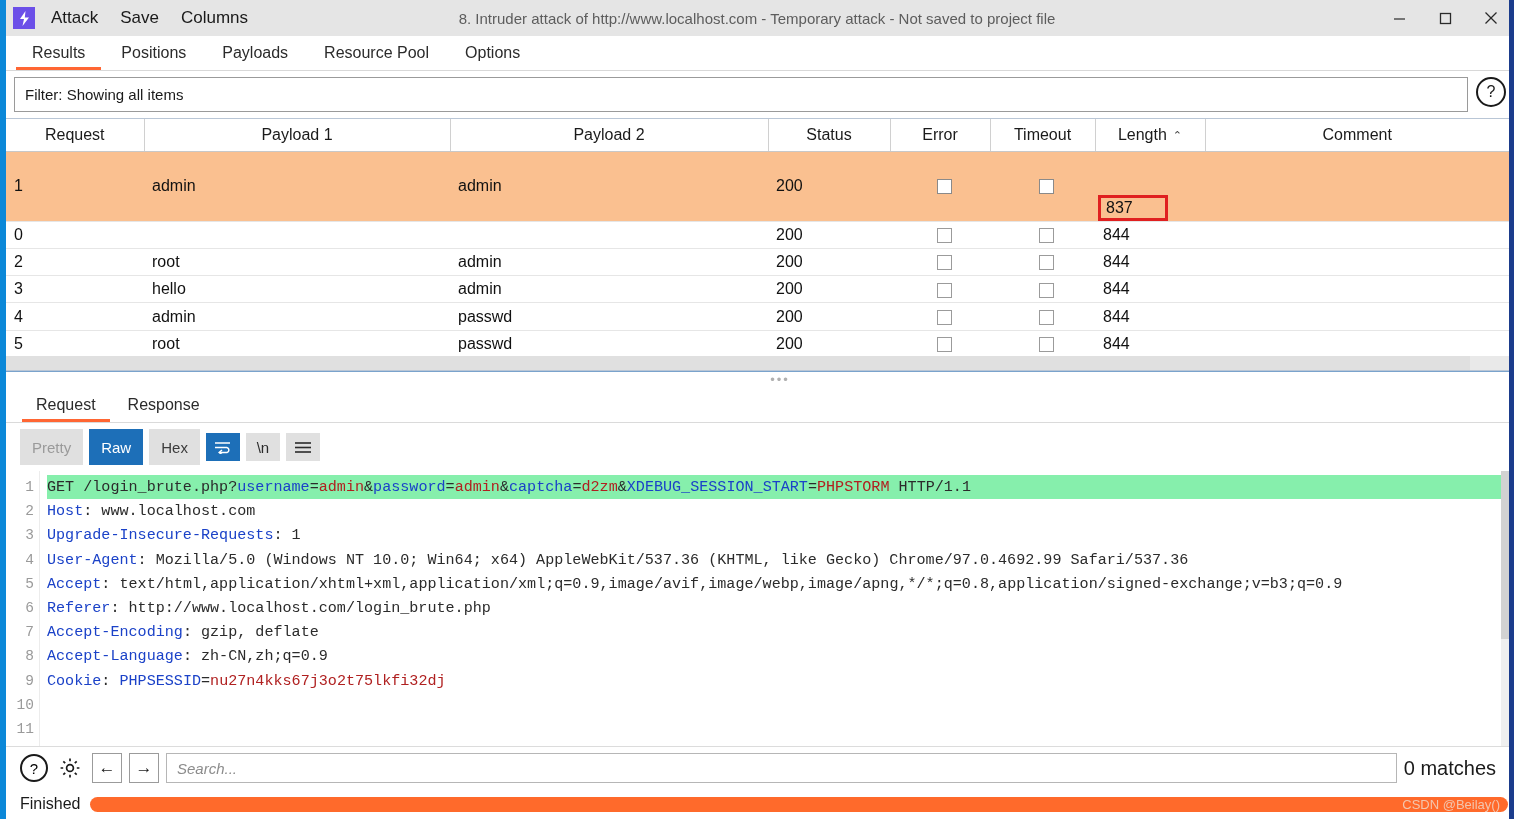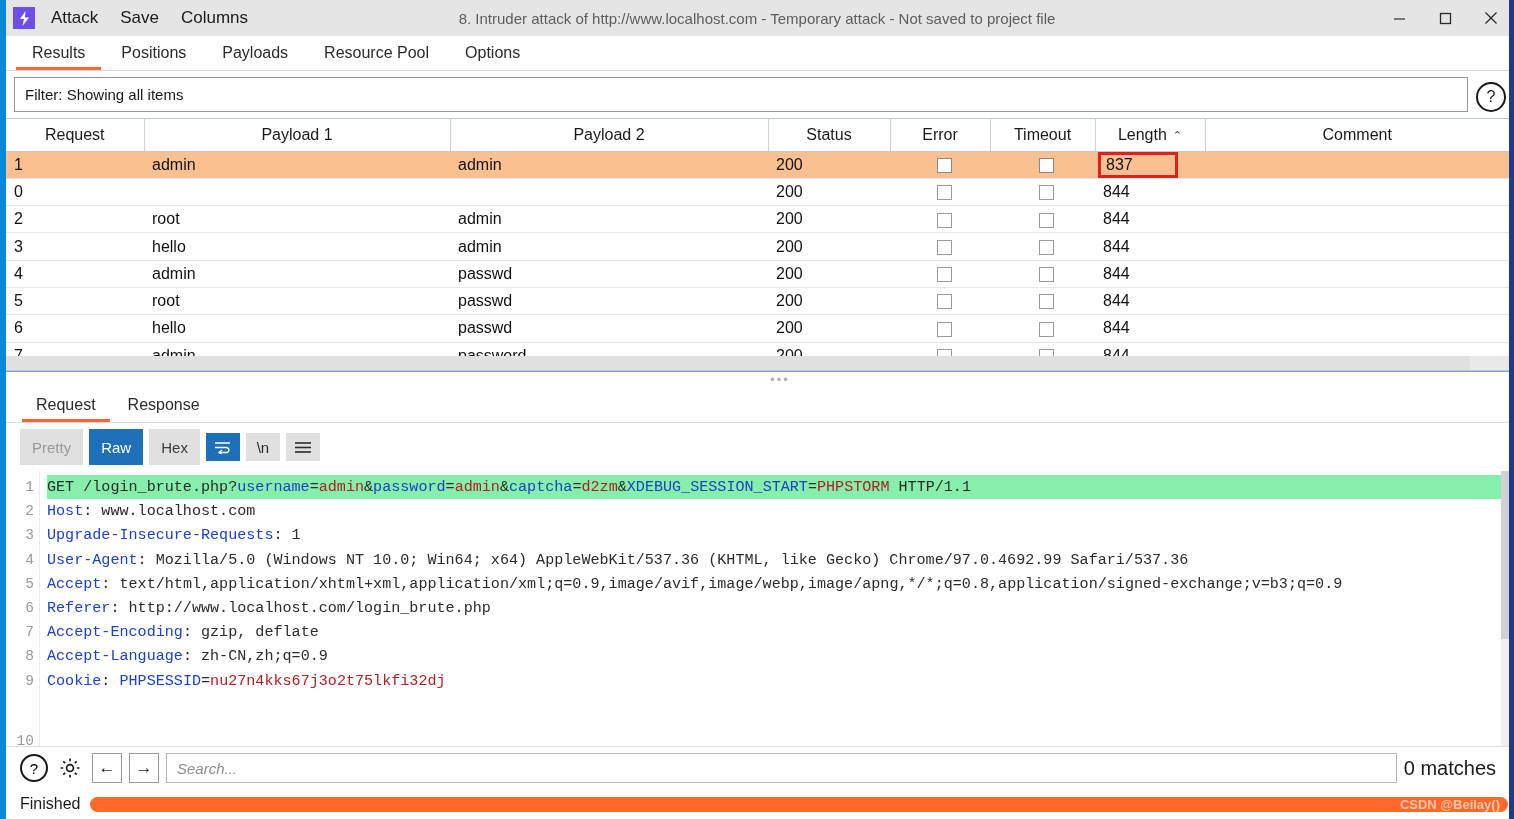--- a/index.html
+++ b/index.html
@@ -100,21 +100,21 @@
     content: "";
     position: absolute;
     left: 2px; right: 2px; bottom: 0;
     height: 3px;
     background: #ff6633;
   }
 
   
   .filterrow {
     display: flex;
-    align-items: flex-end;
+    align-items: flex-start;
     padding: 6px 8px 6px 14px;
     gap: 8px;
     flex: 0 0 auto;
   }
   .filterbar {
     flex: 1;
     height: 35px;
     border: 1px solid #9a9a9a;
     background: #fff;
     display: flex; align-items: center;
@@ -177,23 +177,24 @@
     width: 15px; height: 15px;
     border: 1px solid #9b9b9b;
     background: #fff;
     vertical-align: middle;
   }
   tr.row-selected .chk { border-color: #8a8a8a; background:#fff; }
   .sort-caret { font-size: 11px; color: #444; margin-left: 6px; vertical-align: middle; }
   .len-highlight {
     display: inline-block;
     border: 3px solid #e02020;
-    padding: 1px 42px 1px 5px;
+    padding: 1px 32px 1px 5px;
     margin-left: -5px;
     line-height: 18px;
+    margin-top: 43px;
   }
   .hscroll {
     position: absolute;
     left: 0; bottom: 0;
     height: 14px;
     width: 100%;
     background: #e9e9e9;
   }
   .hscroll .thumb {
     position: absolute;
@@ -371,21 +372,20 @@
     position: relative;
     overflow: hidden;
   }
   .watermark {
     position: absolute;
     right: 14px; top: 50%;
     transform: translateY(-50%);
     font-size: 13px;
     color: #f3c5ad;
     white-space: nowrap;
-    font-weight: bold;
   }
 </style>
 </head>
 <body>
 
 <div id="app">
 
   <div class="left-rail"></div>
   <div class="right-rail"></div>
 
@@ -609,21 +609,21 @@
     <div class="gutter">
         <div class="ln" style="height: 24.2px;">1</div>
         <div class="ln" style="height: 24.2px;">2</div>
         <div class="ln" style="height: 24.2px;">3</div>
         <div class="ln" style="height: 24.2px;">4</div>
         <div class="ln" style="height: 24.2px;">5</div>
         <div class="ln" style="height: 24.2px;">6</div>
         <div class="ln" style="height: 24.2px;">7</div>
         <div class="ln" style="height: 24.2px;">8</div>
         <div class="ln" style="height: 24.2px;">9</div>
-        <div class="ln" style="height: 24.2px; margin-top: 36px;">10</div>
+        <div class="ln" style="height: 24.2px;">10</div>
         <div class="ln" style="height: 24.2px;">11</div>
       </div>
     <div class="code">
         <div class="ln"><span class="k-dark">GET /login_brute.php?</span><span class="k-blue">username</span><span class="k-dark">=</span><span class="k-red">admin</span><span class="k-dark">&amp;</span><span class="k-blue">password</span><span class="k-dark">=</span><span class="k-red">admin</span><span class="k-dark">&amp;</span><span class="k-blue">captcha</span><span class="k-dark">=</span><span class="k-red">d2zm</span><span class="k-dark">&amp;</span><span class="k-blue">XDEBUG_SESSION_START</span><span class="k-dark">=</span><span class="k-red">PHPSTORM</span><span class="k-dark"> HTTP/1.1</span></div>
         <div class="ln"><span class="k-blue">Host</span><span class="k-dark">: www.localhost.com</span></div>
         <div class="ln"><span class="k-blue">Upgrade-Insecure-Requests</span><span class="k-dark">: 1</span></div>
         <div class="ln"><span class="k-blue">User-Agent</span><span class="k-dark">: Mozilla/5.0 (Windows NT 10.0; Win64; x64) AppleWebKit/537.36 (KHTML, like Gecko) Chrome/97.0.4692.99 Safari/537.36</span></div>
         <div class="ln"><span class="k-blue">Accept</span><span class="k-dark">: text/html,application/xhtml+xml,application/xml;q=0.9,image/avif,image/webp,image/apng,*/*;q=0.8,application/signed-exchange;v=b3;q=0.9</span></div>
         <div class="ln"><span class="k-blue">Referer</span><span class="k-dark">: http://www.localhost.com/login_brute.php</span></div>
         <div class="ln"><span class="k-blue">Accept-Encoding</span><span class="k-dark">: gzip, deflate</span></div>

